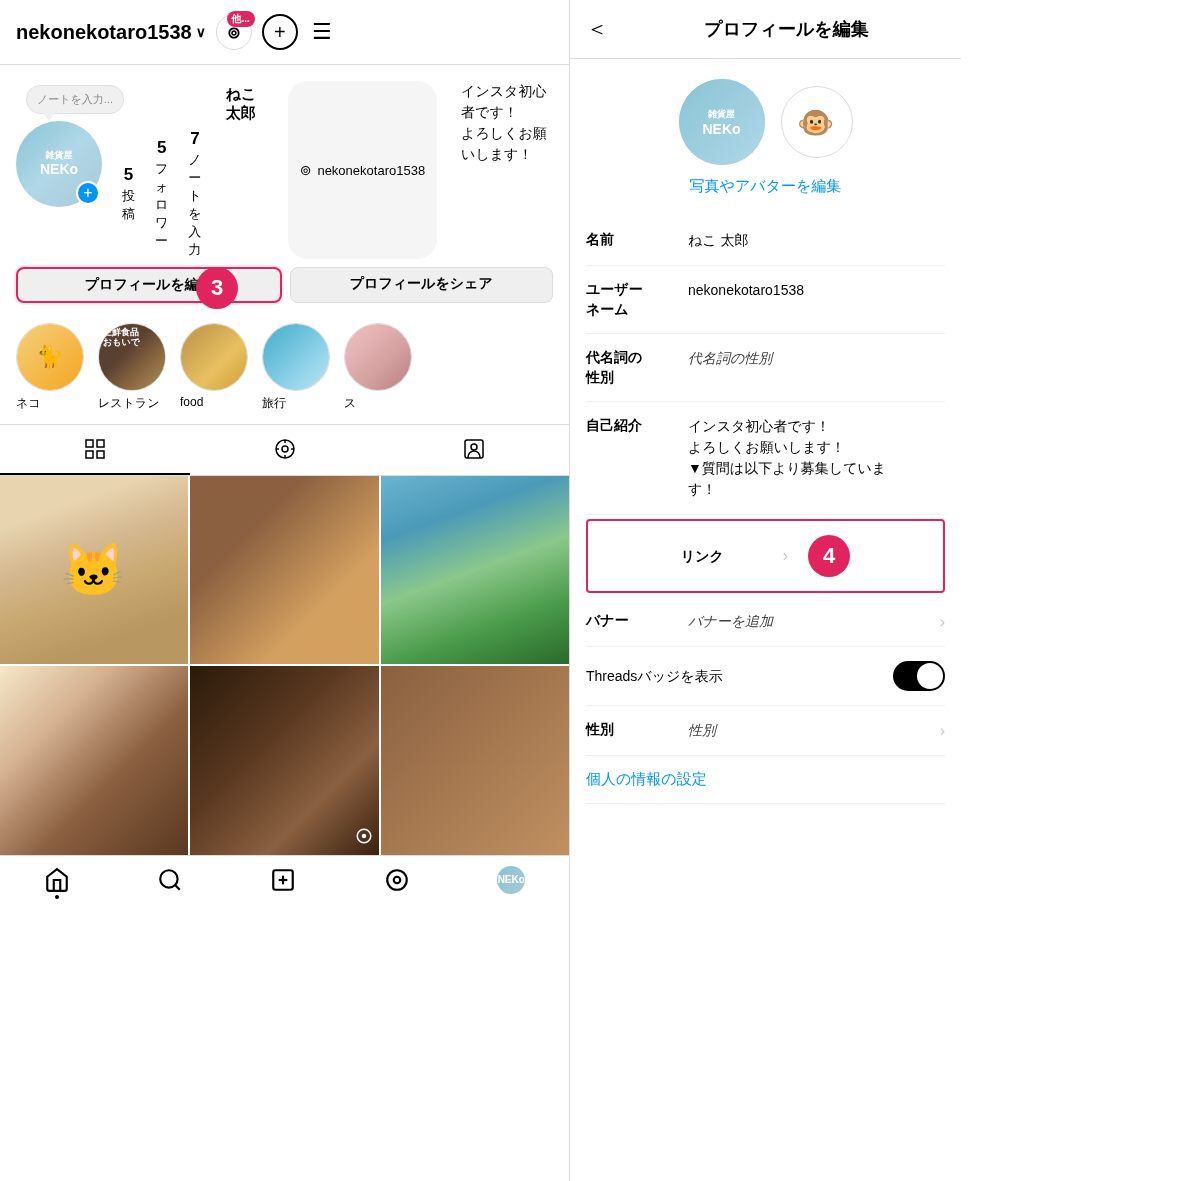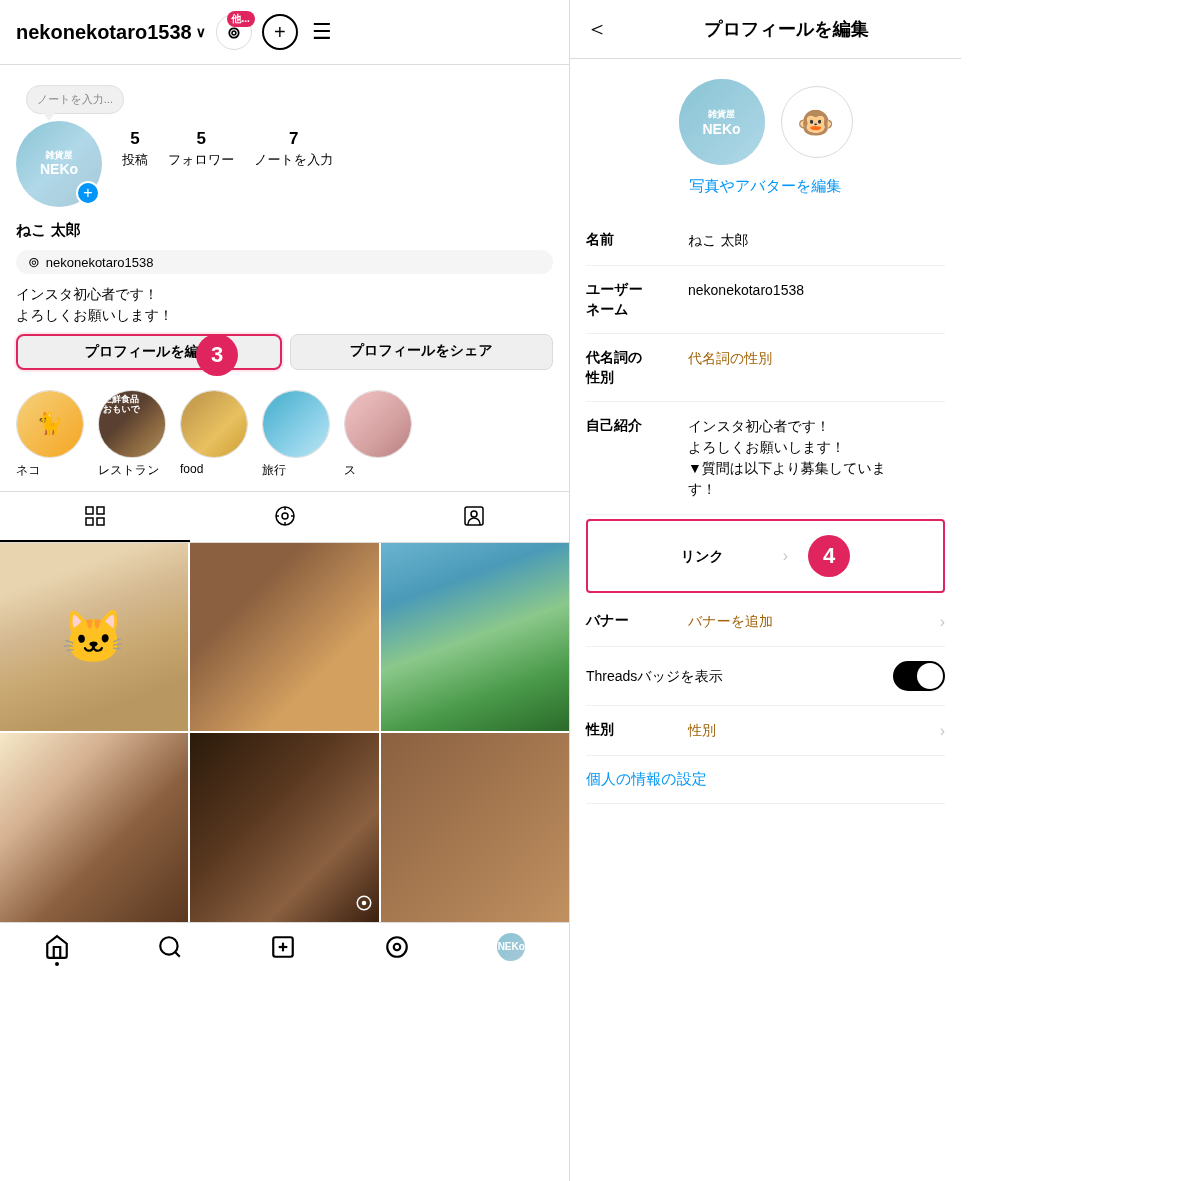--- a/index.html
+++ b/index.html
@@ -82,22 +82,22 @@
     }
     .nav-icon-menu {
       font-size: 22px;
       margin-left: 4px;
     }
 
     
     .profile-section {
       padding: 16px 16px 8px 16px;
       display: flex;
-      flex-direction: column;
-      gap: 10px;
+      flex-direction: row;
+      gap: 24px;
     }
     .profile-top-row {
       display: flex;
       align-items: flex-start;
       gap: 20px;
     }
     .avatar-container {
       position: relative;
       flex-shrink: 0;
     }
@@ -450,21 +450,22 @@
       min-width: 90px;
       line-height: 1.4;
     }
     .form-value {
       font-size: 14px;
       color: #000;
       flex: 1;
       line-height: 1.5;
     }
     .form-value.placeholder {
-      color: #a16207;
+      color: #404040;
+      font-style: italic;
     }
     .form-chevron {
       font-size: 16px;
       color: #c7c7c7;
       align-self: center;
     }
 
     
     .toggle-switch {
       width: 52px;

